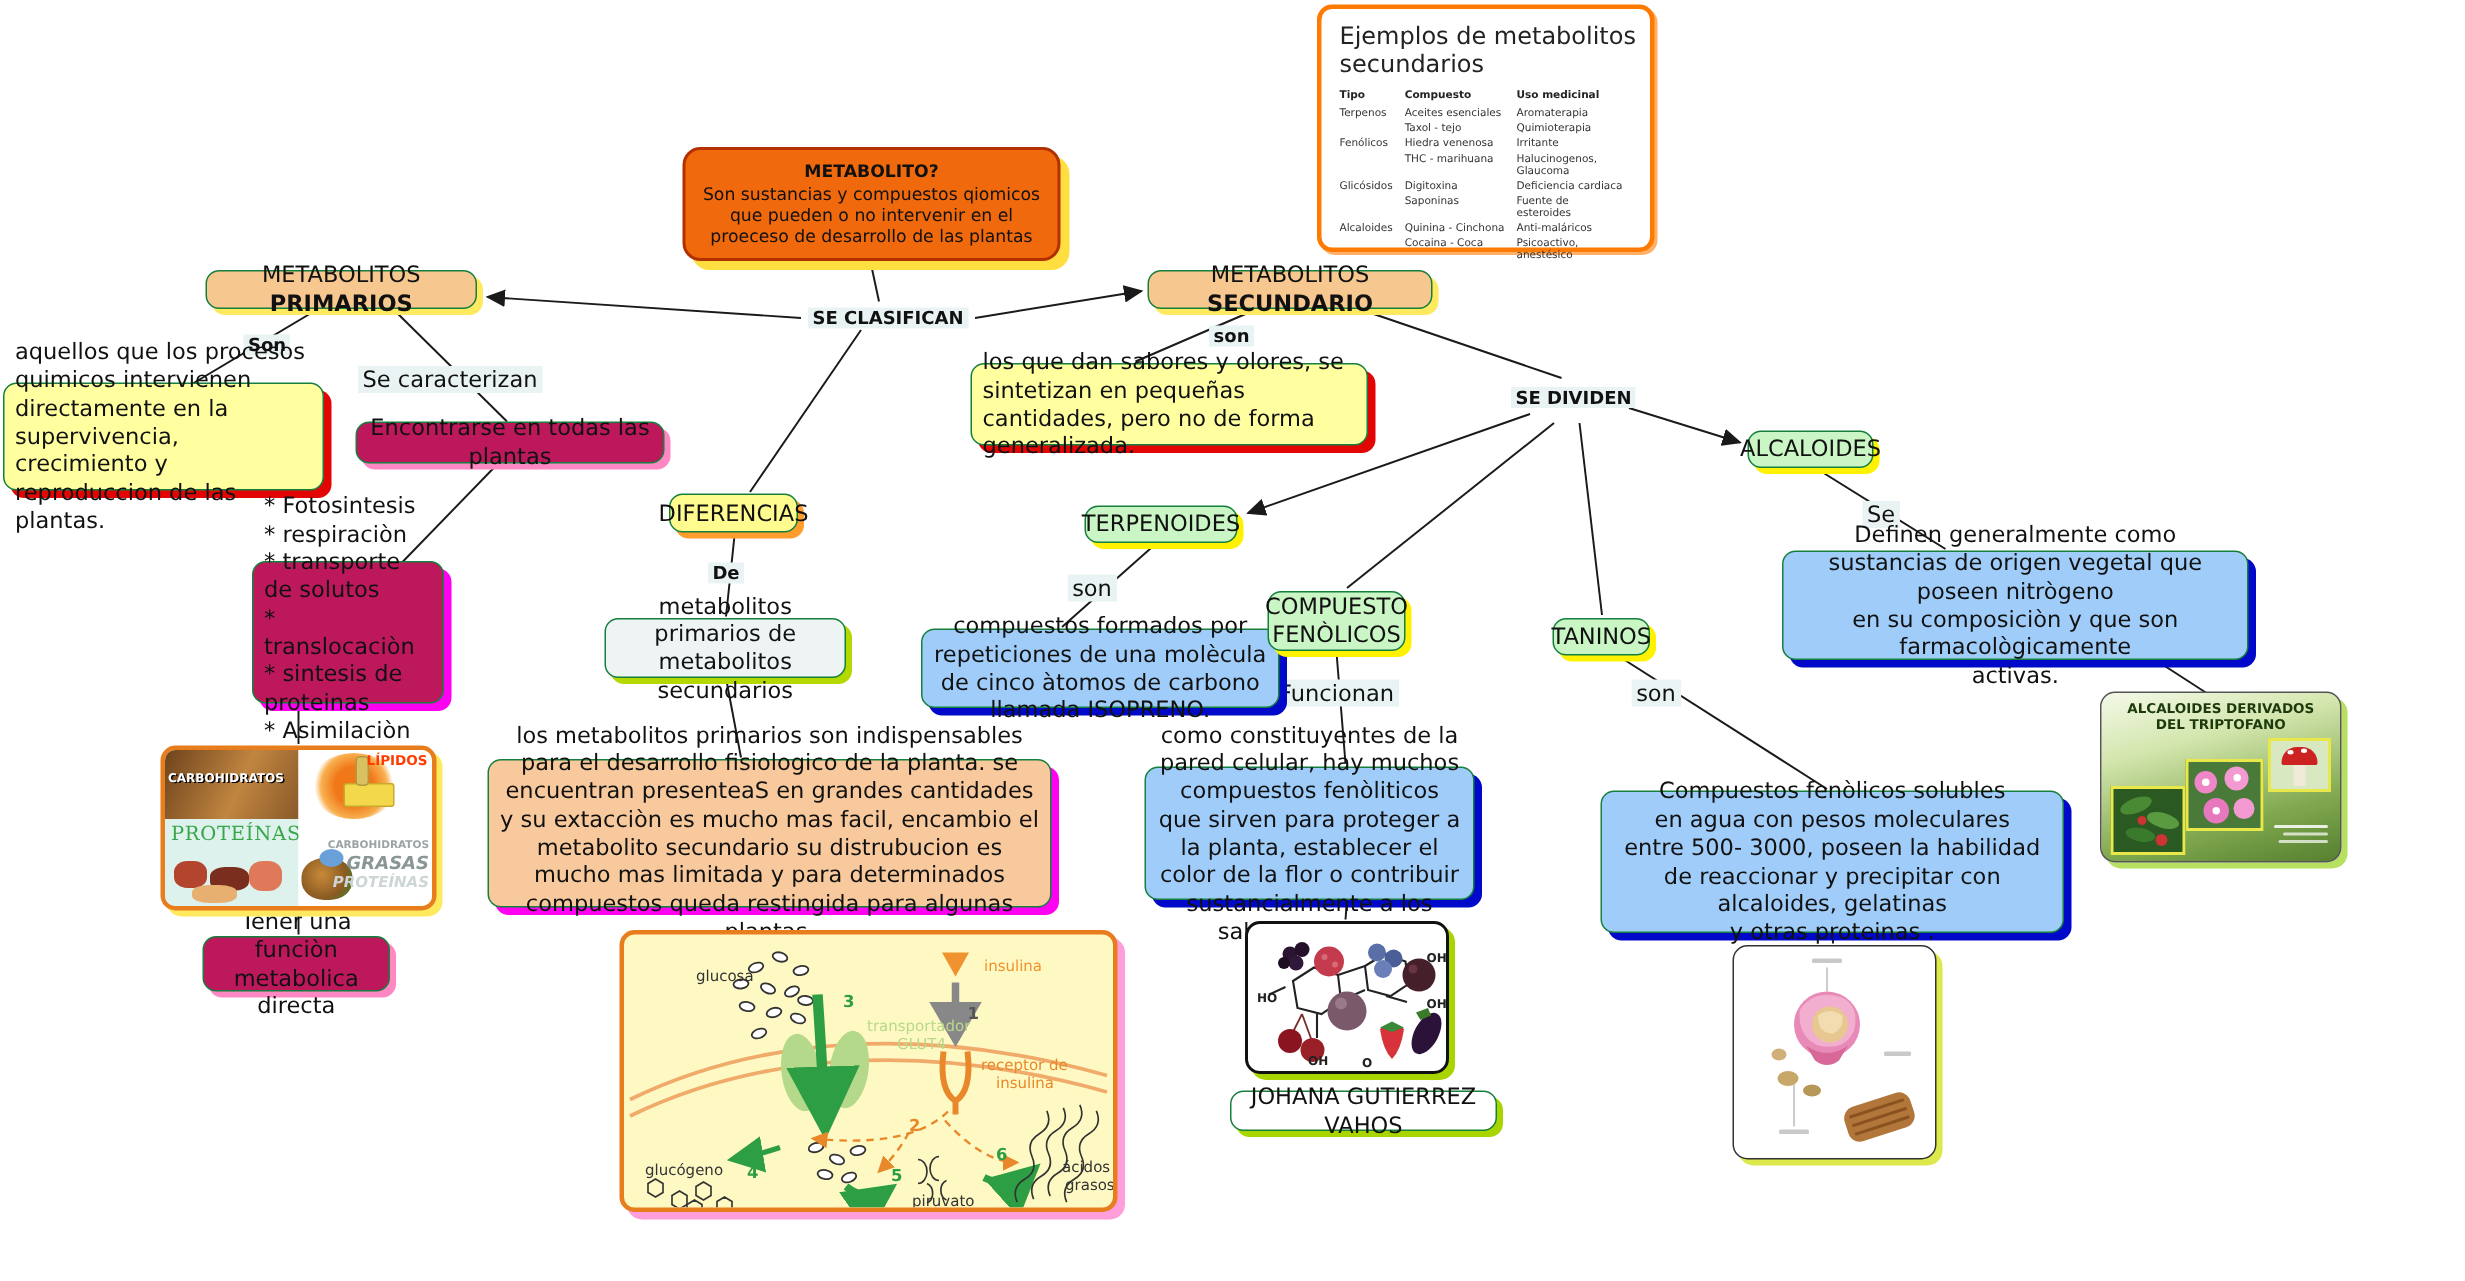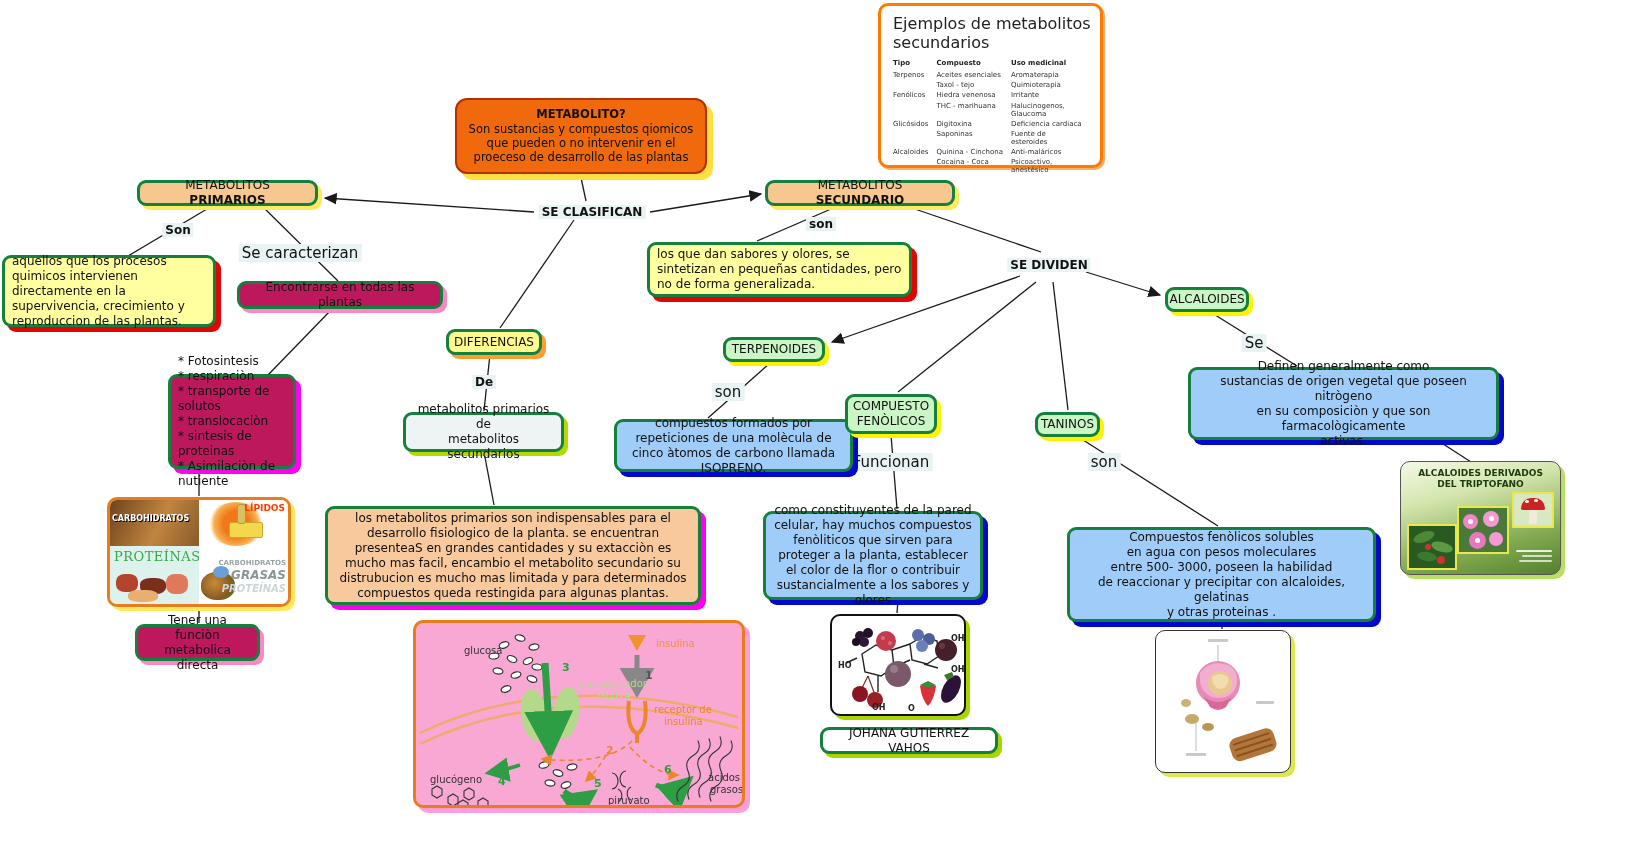--- a/index.html
+++ b/index.html
@@ -1,22 +1,22 @@
 <!DOCTYPE html>
 <html><head>
 <meta charset="utf-8">
 <style>
   html,body{margin:0;padding:0;background:#fff;}
   #canvas{position:relative;width:1643px;height:854px;background:#ffffff;overflow:hidden;
           font-family:"DejaVu Sans", sans-serif;color:#111;}
   svg.wires{position:absolute;left:0;top:0;pointer-events:none;}
   .wire{stroke:#1a1a1a;stroke-width:1.3;fill:none;}
-  .box{position:absolute;border:3px solid #15803d;border-radius:9px;box-sizing:border-box;
+  .box{position:absolute;border:1px solid #15803d;border-radius:9px;box-sizing:border-box;
        display:flex;align-items:center;justify-content:center;text-align:center;
-       padding:3px 7px;font-size:12px;line-height:1.25;background:#fff;}
+       padding:3px 7px;font-size:15px;line-height:1.25;background:#fff;}
   .pre{white-space:pre-line;}
   .leftal{text-align:left;justify-content:flex-start;}
   .lbl{position:absolute;transform:translate(-50%,-50%);background:#eaf3f3;padding:0 3px;
        font-size:15px;white-space:nowrap;}
   .lbl.b{font-weight:bold;font-size:12px;}
   
   .central{background:#f0690d;border:2px solid #b33000;border-radius:12px;
            box-shadow:6px 6px 0 #ffdf40;font-size:11.5px;}
   .peach{background:#f6c78f;box-shadow:4px 4px 0 #ffe95e;}
   .yellow{background:#ffffa0;box-shadow:5px 5px 0 #e30404;}
@@ -102,21 +102,21 @@
   <div class="box teal leftal pre" style="left:120px;top:374px;width:128px;height:95px;box-shadow:5px 5px 0 #ff00f0;margin-left:48px;">* Fotosintesis
 * respiraciòn
 * transporte de solutos
 * translocaciòn
 * sintesis de proteinas
 * Asimilaciòn de nutiente</div>
 
   <div class="box teal pre" style="left:135px;top:624px;width:125px;height:37px;box-shadow:4px 4px 0 #ff87c3;">Tener una funciòn
 metabolica directa</div>
 
-  <div class="box" style="left:446px;top:329px;width:96px;height:26px;background:#fffb8f;box-shadow:4px 4px 0 #ff9d2e;">DIFERENCIAS</div>
+  <div class="box" style="left:446px;top:329px;width:86px;height:26px;background:#fffb8f;box-shadow:4px 4px 0 #ff9d2e;">DIFERENCIAS</div>
 
   <div class="box pre" style="left:403px;top:412px;width:161px;height:40px;background:#eef3f3;box-shadow:4px 4px 0 #b3d900;">metabolitos primarios de
 metabolitos secundarios</div>
 
   <div class="box" style="left:325px;top:506px;width:376px;height:99px;background:#f8c99c;box-shadow:5px 5px 0 #ff00f0;">los metabolitos primarios son indispensables para el desarrollo fisiologico de la planta. se encuentran presenteaS en grandes cantidades y su extacciòn es mucho mas facil, encambio el metabolito secundario su distrubucion es mucho mas limitada y para determinados compuestos queda restingida para algunas plantas.</div>
 
   <div class="box yellow leftal" style="left:647px;top:242px;width:265px;height:55px;">los que dan sabores y olores, se sintetizan en pequeñas cantidades, pero no de forma generalizada.</div>
 
   <div class="box green" style="left:723px;top:337px;width:102px;height:25px;">TERPENOIDES</div>
 
@@ -216,21 +216,21 @@
     </div>
     <div style="left:50%;top:44%;width:50%;height:56%;background:#fff;">
       <div style="left:2px;top:26px;width:34px;height:28px;background:radial-gradient(circle at 40% 40%,#c88a3a,#8a5a22 60%,#4a7a2a 85%);border-radius:45%;"></div>
       <div style="left:14px;top:20px;width:16px;height:12px;background:#6aa0d8;border-radius:50%;"></div>
       <span style="position:absolute;right:2px;top:13px;font-size:7px;font-weight:bold;color:#9aa4a4;">CARBOHIDRATOS</span>
       <span style="position:absolute;right:2px;top:22px;font-size:12px;font-weight:bold;font-style:italic;color:#8a9696;">GRASAS</span>
       <span style="position:absolute;right:2px;top:37px;font-size:10px;font-weight:bold;font-style:italic;color:#cdd6d6;">PROTEÍNAS</span>
     </div>
   </div>
 
-  <div class="imgbox" style="left:413px;top:620px;width:332px;height:188px;border:3px solid #e87d1e;background:#f9a8d4;box-shadow:5px 5px 0 #ff9edb;">
+  <div class="imgbox" style="left:413px;top:620px;width:332px;height:188px;border:3px solid #e87d1e;background:#fef9c3;box-shadow:5px 5px 0 #ff9edb;">
     <svg width="326" height="182" viewBox="0 0 326 182">
       <defs>
         <marker id="garr" markerWidth="8" markerHeight="7" refX="6" refY="3.5" orient="auto">
             <path d="M0,0 L7,3.5 L0,7 z" fill="#2e9e44"></path>
           </marker>
         <marker id="oarr" markerWidth="8" markerHeight="7" refX="6" refY="3.5" orient="auto">
             <path d="M0,0 L7,3.5 L0,7 z" fill="#e8882a"></path>
           </marker>
         <marker id="sarr" markerWidth="7" markerHeight="7" refX="5" refY="3.5" orient="auto">
             <path d="M0,0 L6,3.5 L0,7 z" fill="#888"></path>

